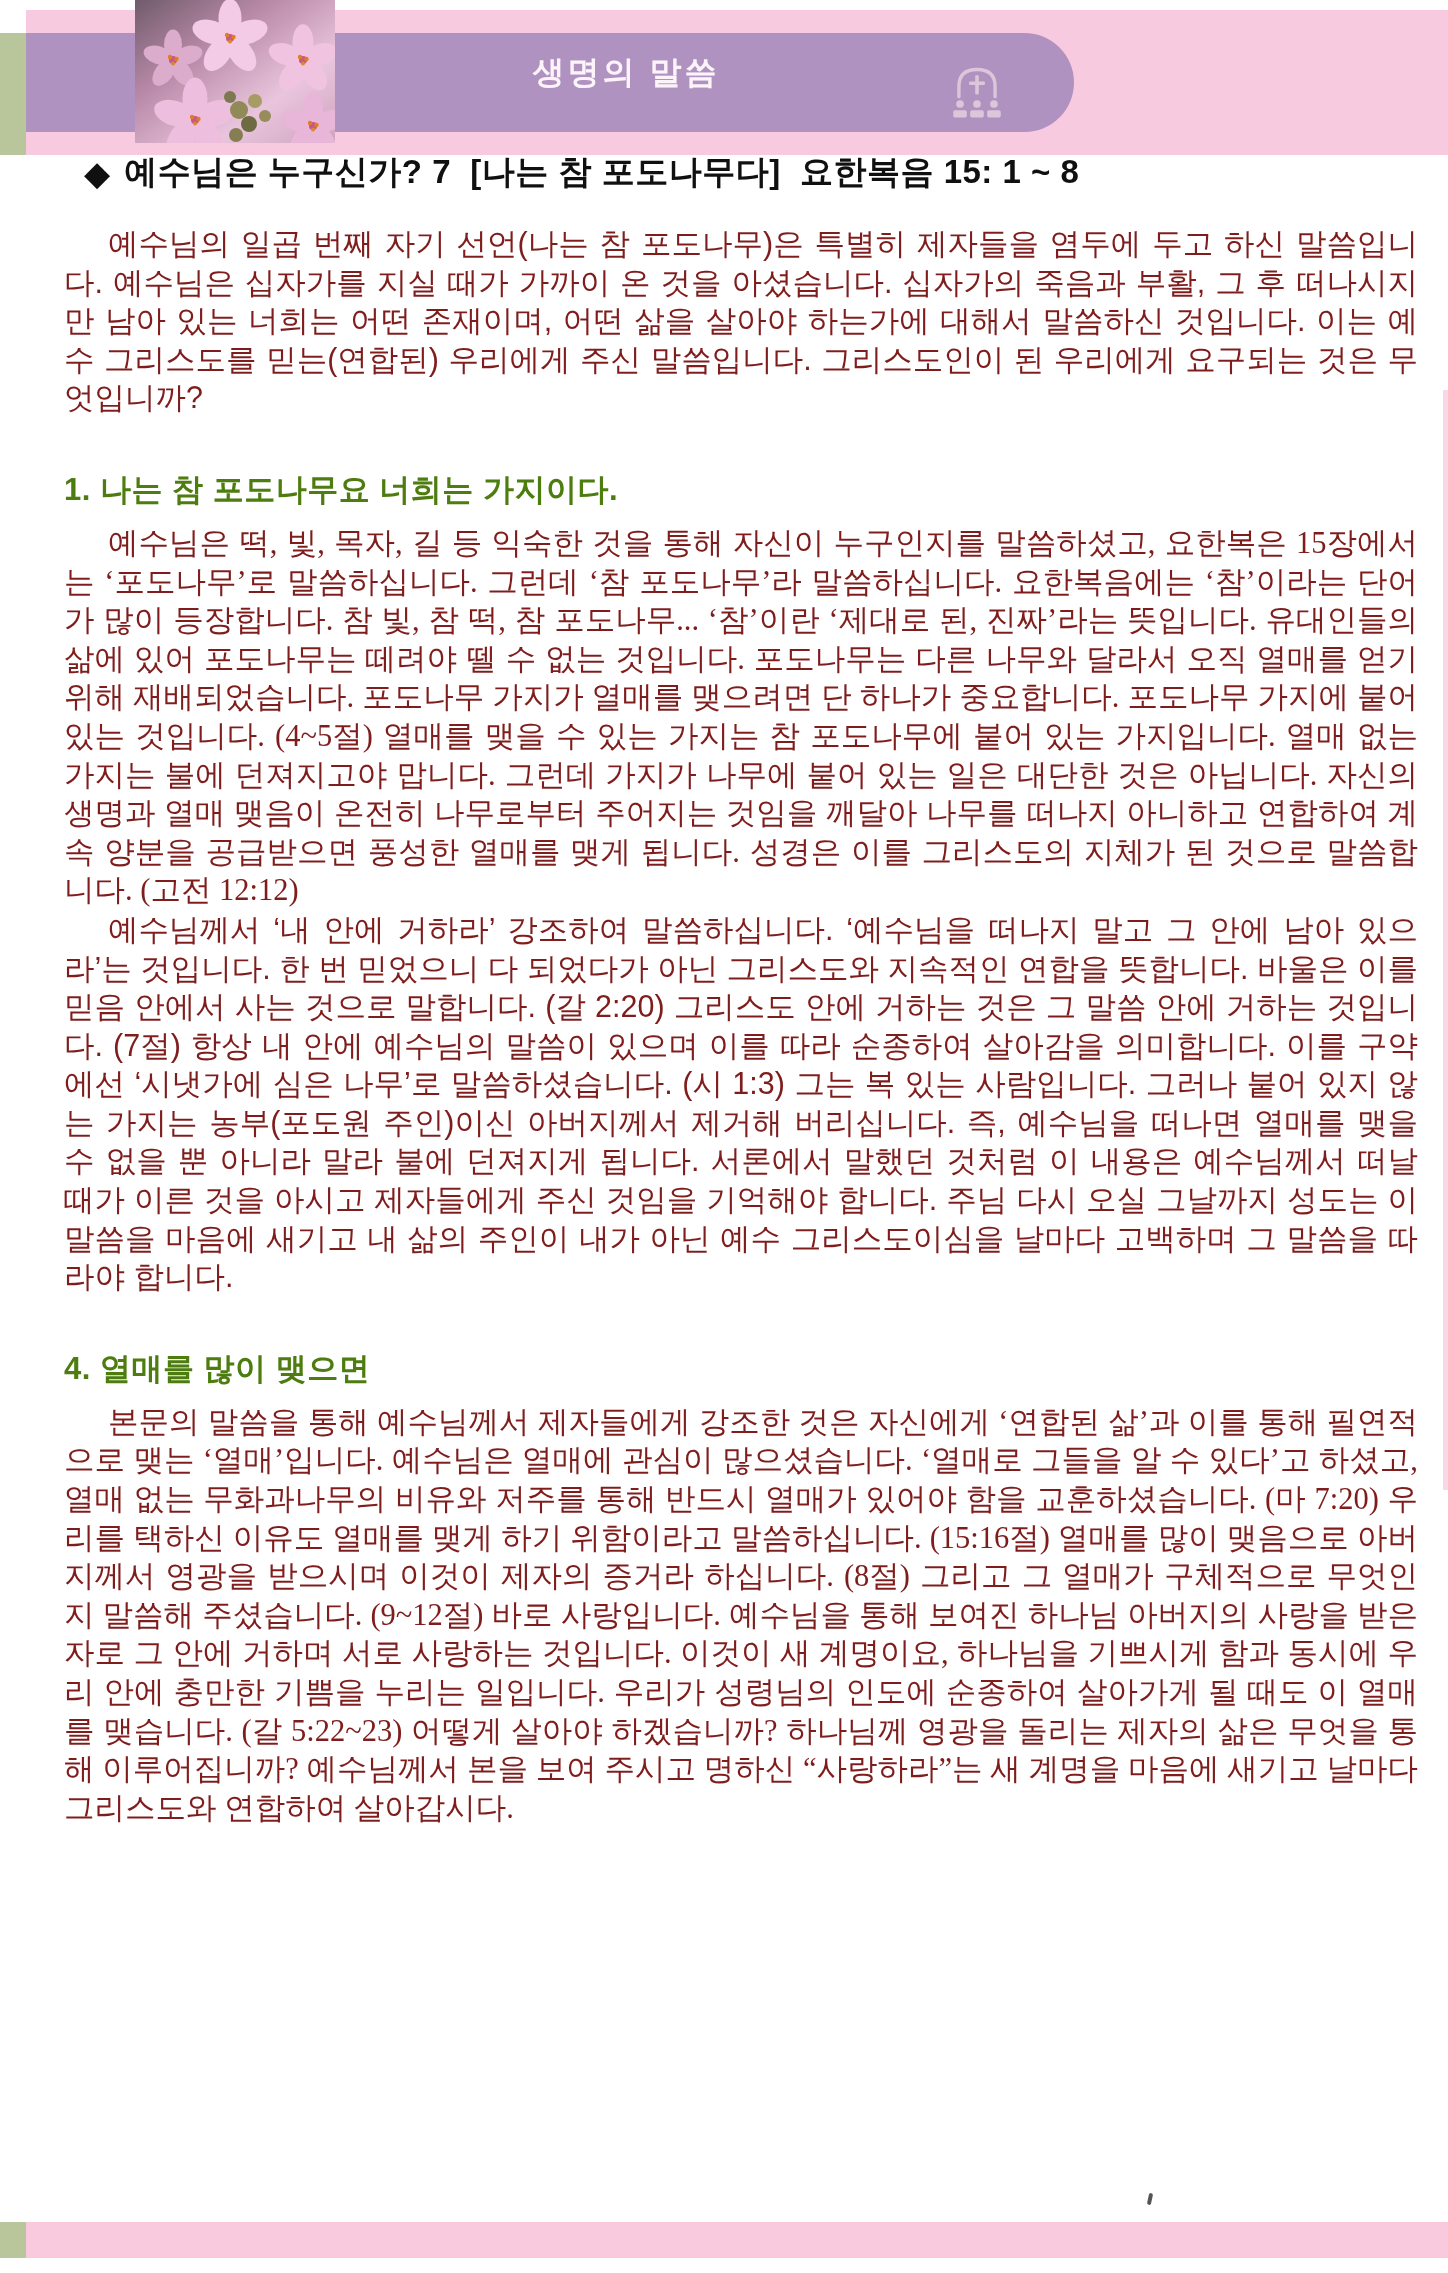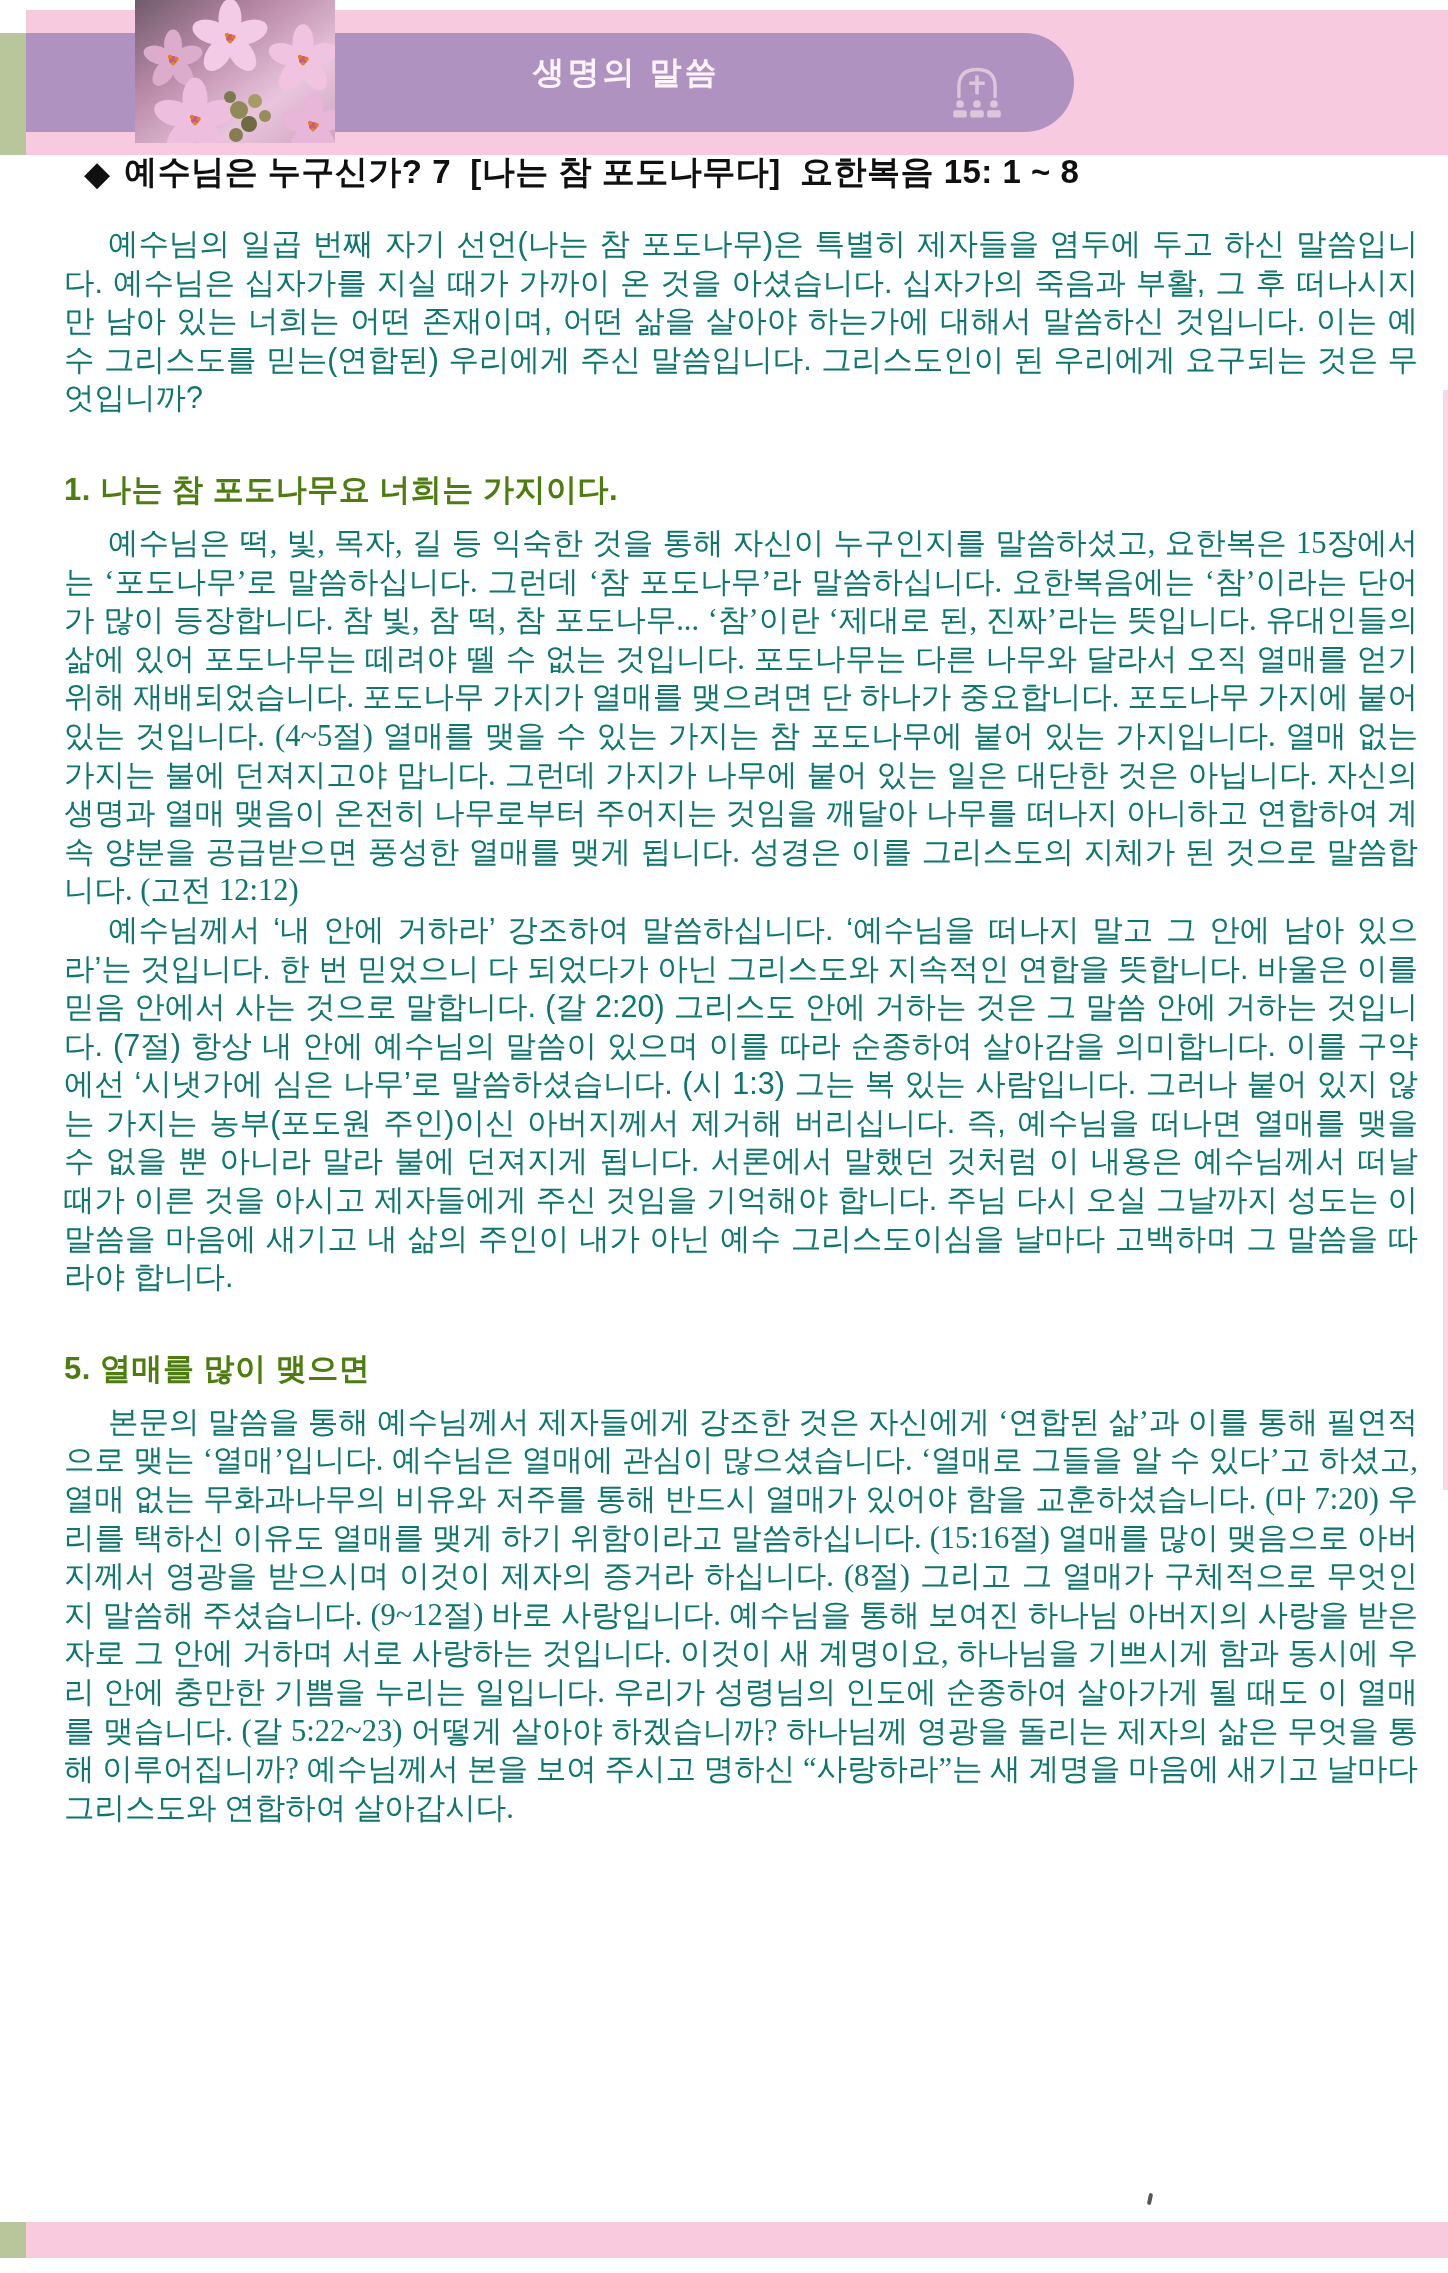--- a/index.html
+++ b/index.html
@@ -26,21 +26,21 @@
   
   .doc-title-row{
     position:absolute;left:84px;top:150px;right:20px;display:flex;align-items:center;gap:14px;
     font-size:33px;font-weight:bold;color:#101010;
   }
   .diamond{font-size:34px;line-height:1;}
   .doc-title{white-space:pre;letter-spacing:.5px;}
   .content{position:absolute;left:64px;right:30px;top:224px;}
   .content p{
     margin:0;font-size:30.5px;line-height:38.6px;text-align:justify;
-    word-break:break-all;text-indent:44px;color:#0f766e;
+    word-break:break-all;text-indent:44px;color:#7f1d1d;
   }
   .content h2{
     margin:53px 0 0 0;font-size:31px;line-height:39px;font-weight:bold;color:#4d7c0f;
     letter-spacing:.5px;
   }
   .content h2 + p{margin-top:15px;font-family:Liberation Serif, serif;}
   
   .footer-band{position:absolute;left:26px;right:0;top:2222px;height:36px;background:#f9c9de;}
   .footer-green{position:absolute;left:0;top:2222px;width:26px;height:36px;background:#b9c69b;}
 </style>
@@ -123,21 +123,21 @@
       <p>예수님의 일곱 번째 자기 선언(나는 참 포도나무)은 특별히 제자들을 염두에 두고 하신 말씀입니다. 예수님은 십자가를 지실 때가 가까이 온 것을 아셨습니다. 십자가의 죽음과 부활, 그 후 떠나시지만 남아 있는 너희는 어떤 존재이며, 어떤 삶을 살아야 하는가에 대해서 말씀하신 것입니다. 이는 예수 그리스도를 믿는(연합된) 우리에게 주신 말씀입니다. 그리스도인이 된 우리에게 요구되는 것은 무엇입니까?</p>
     </section>
     <section>
       <h2>1. 나는 참 포도나무요 너희는 가지이다.</h2>
       <p>예수님은 떡, 빛, 목자, 길 등 익숙한 것을 통해 자신이 누구인지를 말씀하셨고, 요한복은 15장에서는 ‘포도나무’로 말씀하십니다. 그런데 ‘참 포도나무’라 말씀하십니다. 요한복음에는 ‘참’이라는 단어가 많이 등장합니다. 참 빛, 참 떡, 참 포도나무... ‘참’이란 ‘제대로 된, 진짜’라는 뜻입니다. 유대인들의 삶에 있어 포도나무는 떼려야 뗄 수 없는 것입니다. 포도나무는 다른 나무와 달라서 오직 열매를 얻기 위해 재배되었습니다. 포도나무 가지가 열매를 맺으려면 단 하나가 중요합니다. 포도나무 가지에 붙어 있는 것입니다. (4~5절) 열매를 맺을 수 있는 가지는 참 포도나무에 붙어 있는 가지입니다. 열매 없는 가지는 불에 던져지고야 맙니다. 그런데 가지가 나무에 붙어 있는 일은 대단한 것은 아닙니다. 자신의 생명과 열매 맺음이 온전히 나무로부터 주어지는 것임을 깨달아 나무를 떠나지 아니하고 연합하여 계속 양분을 공급받으면 풍성한 열매를 맺게 됩니다. 성경은 이를 그리스도의 지체가 된 것으로 말씀합니다. (고전 12:12)</p>
     </section>
     <section>
       <p>예수님께서 ‘내 안에 거하라’ 강조하여 말씀하십니다. ‘예수님을 떠나지 말고 그 안에 남아 있으라’는 것입니다. 한 번 믿었으니 다 되었다가 아닌 그리스도와 지속적인 연합을 뜻합니다. 바울은 이를 믿음 안에서 사는 것으로 말합니다. (갈 2:20) 그리스도 안에 거하는 것은 그 말씀 안에 거하는 것입니다. (7절) 항상 내 안에 예수님의 말씀이 있으며 이를 따라 순종하여 살아감을 의미합니다. 이를 구약에선 ‘시냇가에 심은 나무’로 말씀하셨습니다. (시 1:3) 그는 복 있는 사람입니다. 그러나 붙어 있지 않는 가지는 농부(포도원 주인)이신 아버지께서 제거해 버리십니다. 즉, 예수님을 떠나면 열매를 맺을 수 없을 뿐 아니라 말라 불에 던져지게 됩니다. 서론에서 말했던 것처럼 이 내용은 예수님께서 떠날 때가 이른 것을 아시고 제자들에게 주신 것임을 기억해야 합니다. 주님 다시 오실 그날까지 성도는 이 말씀을 마음에 새기고 내 삶의 주인이 내가 아닌 예수 그리스도이심을 날마다 고백하며 그 말씀을 따라야 합니다.</p>
     </section>
     <section>
-      <h2>5. 열매를 많이 맺으면</h2>
+      <h2>4. 열매를 많이 맺으면</h2>
       <p>본문의 말씀을 통해 예수님께서 제자들에게 강조한 것은 자신에게 ‘연합된 삶’과 이를 통해 필연적으로 맺는 ‘열매’입니다. 예수님은 열매에 관심이 많으셨습니다. ‘열매로 그들을 알 수 있다’고 하셨고, 열매 없는 무화과나무의 비유와 저주를 통해 반드시 열매가 있어야 함을 교훈하셨습니다. (마 7:20) 우리를 택하신 이유도 열매를 맺게 하기 위함이라고 말씀하십니다. (15:16절) 열매를 많이 맺음으로 아버지께서 영광을 받으시며 이것이 제자의 증거라 하십니다. (8절) 그리고 그 열매가 구체적으로 무엇인지 말씀해 주셨습니다. (9~12절) 바로 사랑입니다. 예수님을 통해 보여진 하나님 아버지의 사랑을 받은 자로 그 안에 거하며 서로 사랑하는 것입니다. 이것이 새 계명이요, 하나님을 기쁘시게 함과 동시에 우리 안에 충만한 기쁨을 누리는 일입니다. 우리가 성령님의 인도에 순종하여 살아가게 될 때도 이 열매를 맺습니다. (갈 5:22~23) 어떻게 살아야 하겠습니까? 하나님께 영광을 돌리는 제자의 삶은 무엇을 통해 이루어집니까? 예수님께서 본을 보여 주시고 명하신 “사랑하라”는 새 계명을 마음에 새기고 날마다 그리스도와 연합하여 살아갑시다.</p>
     </section>
   </div>
 
   <div class="scan-edge"></div>
   <div class="scan-speck"></div>
 
   <div class="footer-band"></div>
   <div class="footer-green"></div>
 

